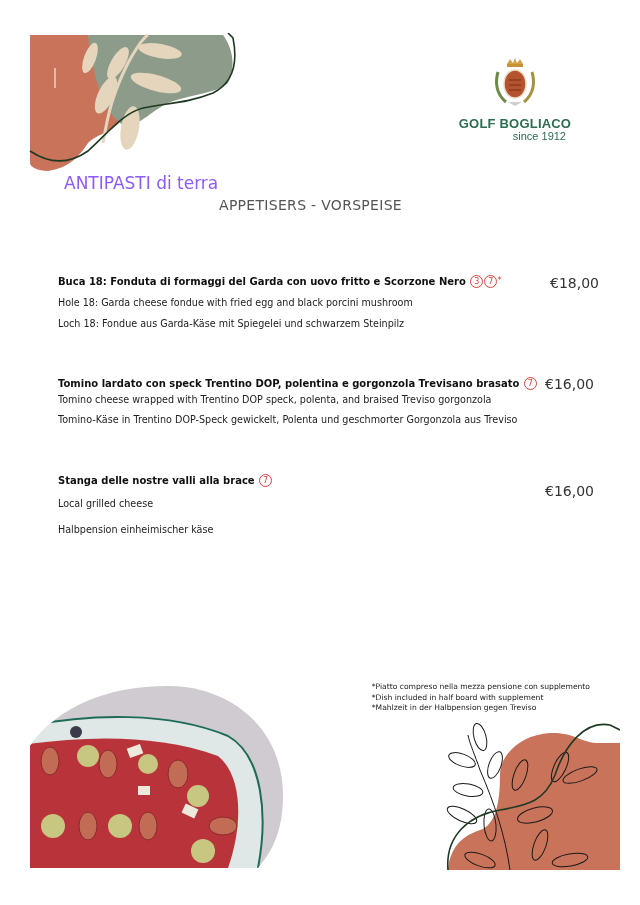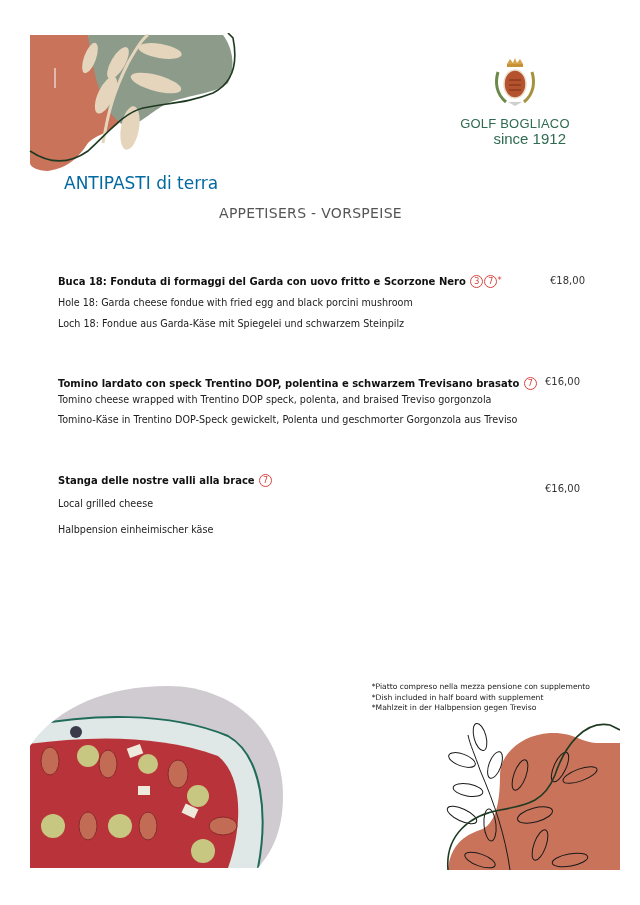--- a/index.html
+++ b/index.html
@@ -3,27 +3,27 @@
 <meta charset="utf-8">
 <style>
   html, body { margin:0; padding:0; background:#ffffff; }
   body { width:640px; height:905px; position:relative; overflow:hidden; font-family:"DejaVu Sans", sans-serif; color:#111; }
   .abs { position:absolute; }
   .deco-top { left:28px; top:33px; width:212px; height:140px; }
   .deco-br { left:440px; top:715px; width:180px; height:160px; }
   .photo { left:28px; top:686px; width:258px; height:182px; }
   .logo { left:450px; top:58px; width:130px; height:90px; text-align:center; }
   .logo-crest { width:46px; height:50px; margin:0 auto; }
-  .logo-name { font-family:"Liberation Sans", sans-serif; font-size:13px; color:#2e6b4f; font-weight:normal; letter-spacing:0.2px; margin-top:8px; }
-  .logo-since { font-family:"Liberation Sans", sans-serif; font-size:15px; color:#2e6b4f; text-align:right; padding-right:14px; margin-top:-1px; }
-  .title-main { left:64px; top:173px; font-size:17px; color:#0369a1; font-family:"DejaVu Sans", sans-serif; }
-  .title-sub { left:219px; top:197px; font-size:14px; color:#555; letter-spacing:0.3px;margin-top:8px; }
+  .logo-name { font-family:"Liberation Sans", sans-serif; font-size:13px; color:#2e6b4f; font-weight:bold; letter-spacing:0.2px; margin-top:8px; }
+  .logo-since { font-family:"Liberation Sans", sans-serif; font-size:11px; color:#2e6b4f; text-align:right; padding-right:14px; margin-top:-1px; }
+  .title-main { left:64px; top:173px; font-size:17px; color:#8b5cf6; font-family:"DejaVu Sans", sans-serif; }
+  .title-sub { left:219px; top:197px; font-size:14px; color:#555; letter-spacing:0.3px; }
   .item-name { font-size:10px; font-weight:bold; color:#111; white-space:nowrap; }
   .item-desc { font-size:9.6px; color:#222; white-space:nowrap; }
-  .price { font-size:10px; color:#333; white-space:nowrap; }
+  .price { font-size:14px; color:#333; white-space:nowrap; }
   .badge { display:inline-block; width:11px; height:11px; border:1px solid #d9443d; border-radius:50%; color:#d9443d; font-size:8px; line-height:11px; text-align:center; font-weight:normal; vertical-align:middle; margin-left:1px; }
   .star { color:#d9443d; font-size:9px; vertical-align:top; font-weight:normal; }
   .footnote { right:50px; top:682px; font-size:7.6px; color:#222; line-height:10.5px; }
 </style>
 </head>
 <body>
 
 <div class="abs deco-top">
   <svg width="212" height="140" viewBox="0 0 212 140">
     <path d="M2 2 L60 2 C70 30 75 60 95 85 C85 100 70 100 60 110 C50 125 40 135 20 138 C10 138 2 134 2 130 Z" fill="#c8735a"></path>
@@ -61,21 +61,21 @@
 
 <div class="abs item-name" style="left:58px; top:275px;">
   <span>Buca 18: Fonduta di formaggi del Garda con uovo fritto  e Scorzone Nero</span>
   <span class="badge">3</span><span class="badge">7</span><span class="star">*</span>
 </div>
 <div class="abs price" style="left:550px; top:275px;">€18,00</div>
 <div class="abs item-desc" style="left:58px; top:297px;">Hole 18: Garda cheese fondue with fried egg and black porcini mushroom</div>
 <div class="abs item-desc" style="left:58px; top:318px;text-align:right;">Loch 18: Fondue aus Garda-Käse mit Spiegelei und schwarzem Steinpilz</div>
 
 <div class="abs item-name" style="left:58px; top:377px;">
-  <span>Tomino lardato con speck Trentino DOP, polentina e schwarzem Trevisano brasato</span>
+  <span>Tomino lardato con speck Trentino DOP, polentina e gorgonzola Trevisano brasato</span>
   <span class="badge">7</span>
 </div>
 <div class="abs price" style="left:545px; top:376px;">€16,00</div>
 <div class="abs item-desc" style="left:58px; top:394px;">Tomino cheese wrapped with Trentino DOP speck, polenta, and braised Treviso gorgonzola</div>
 <div class="abs item-desc" style="left:58px; top:414px;text-align:center;">Tomino-Käse in Trentino DOP-Speck gewickelt, Polenta und geschmorter Gorgonzola aus Treviso</div>
 
 <div class="abs item-name" style="left:58px; top:474px;">
   <span>Stanga delle nostre valli alla brace</span>
   <span class="badge">7</span>
 </div>

